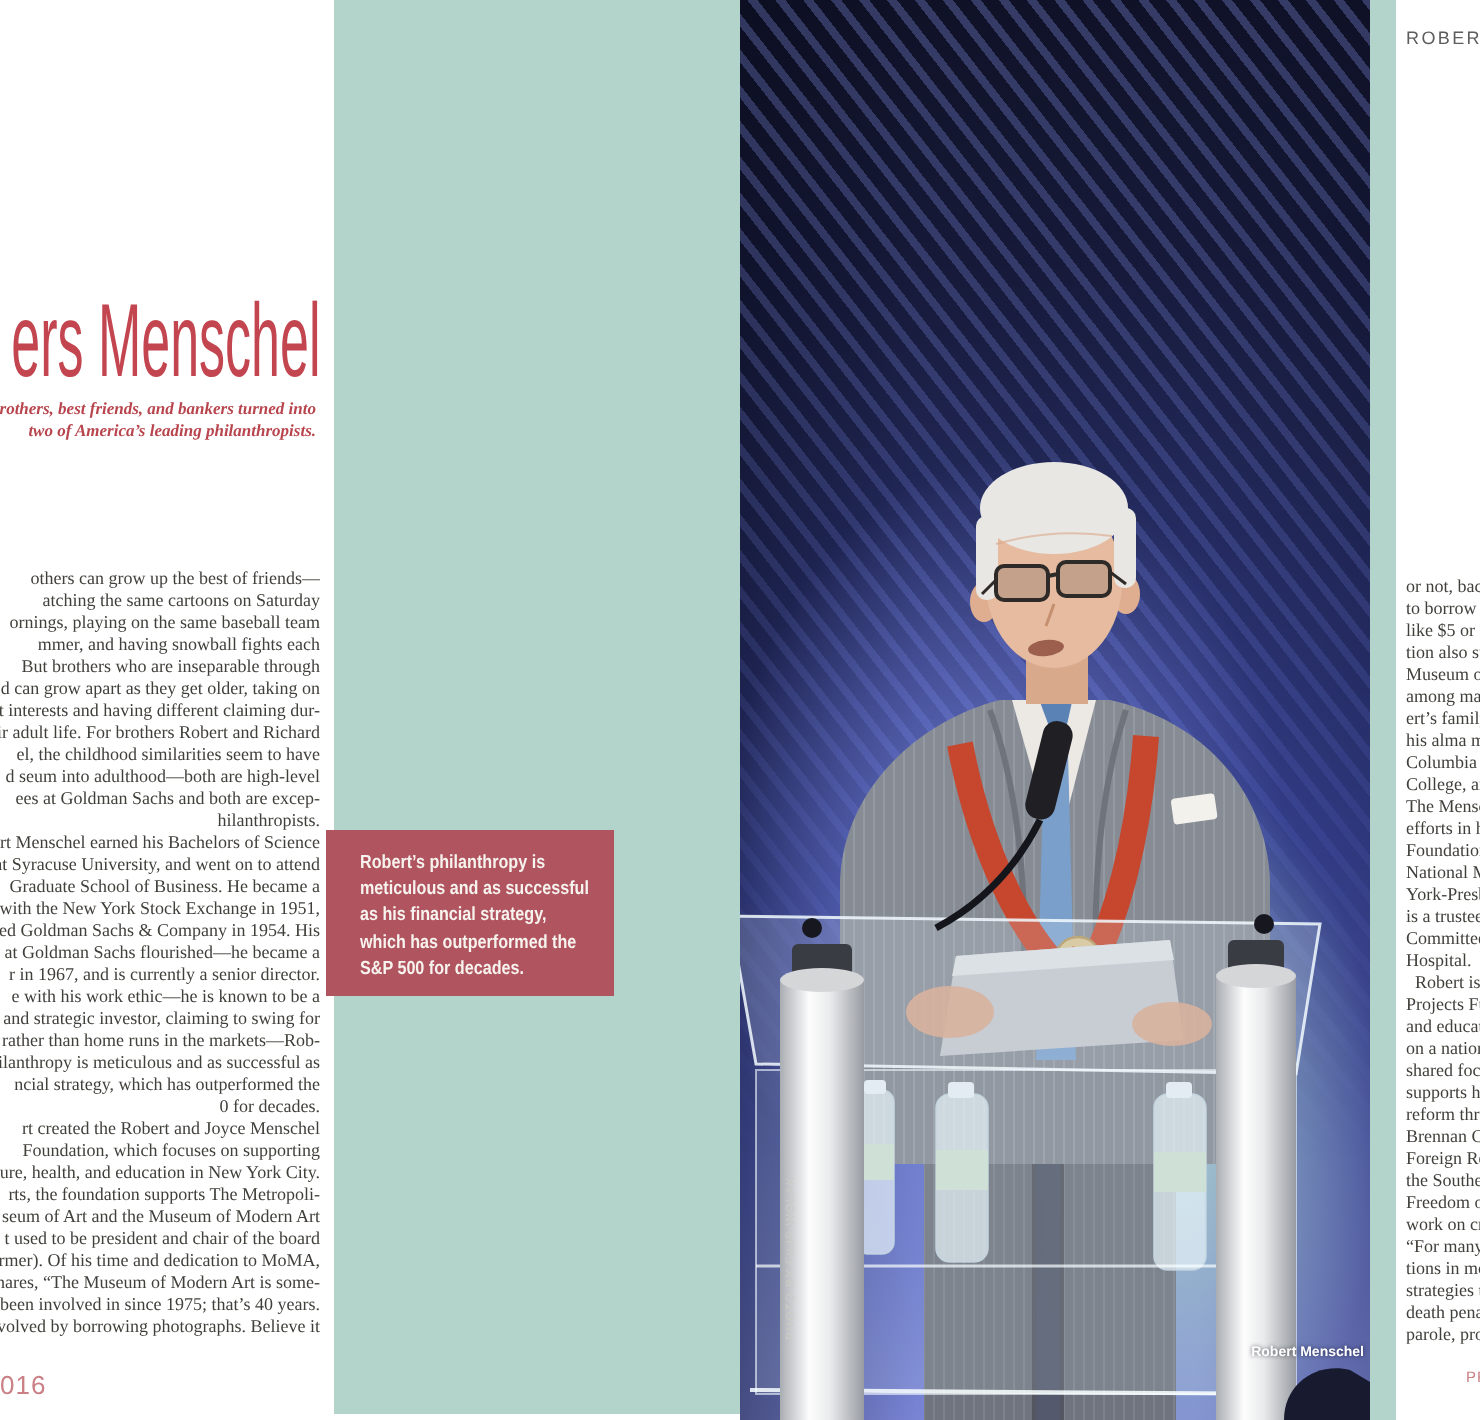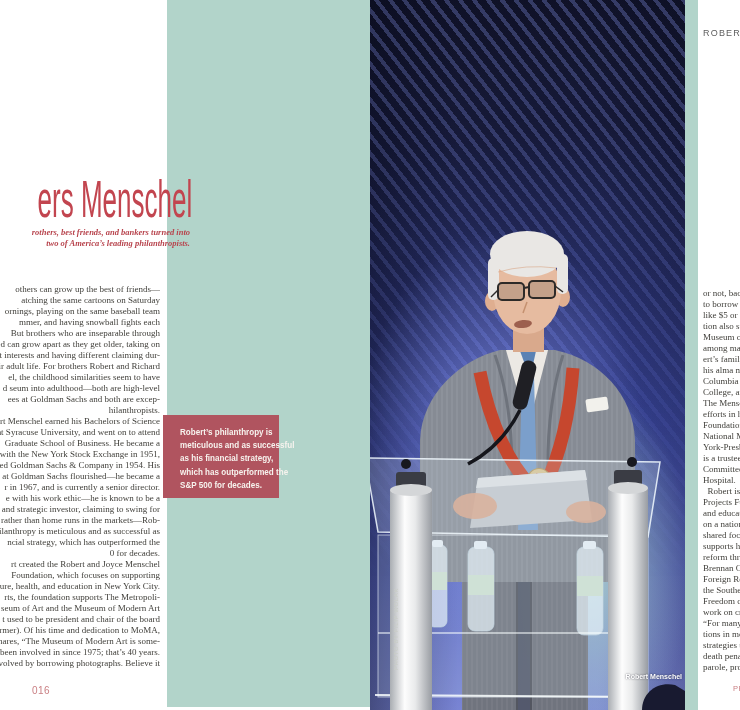--- a/index.html
+++ b/index.html
@@ -22,21 +22,21 @@
     background:repeating-linear-gradient(52deg, rgba(132,147,232,0.30) 0 4px, rgba(8,10,28,0.32) 4px 11px);
     -webkit-mask-image:linear-gradient(180deg,rgba(0,0,0,1) 0%,rgba(0,0,0,0.8) 18%,rgba(0,0,0,0.4) 42%,rgba(0,0,0,0.14) 62%,rgba(0,0,0,0) 82%);
     mask-image:linear-gradient(180deg,rgba(0,0,0,1) 0%,rgba(0,0,0,0.8) 18%,rgba(0,0,0,0.4) 42%,rgba(0,0,0,0.14) 62%,rgba(0,0,0,0) 82%);}
   .photo svg{position:absolute;inset:0;}
   .photo-caption{position:absolute;right:3px;bottom:30px;font-family:"Liberation Sans",sans-serif;
     font-size:7px;font-weight:bold;color:#ffffff;text-shadow:0 0 2px rgba(0,0,20,0.6);white-space:nowrap;}
   .photo-credit{position:absolute;left:23px;bottom:40px;font-family:"Liberation Sans",sans-serif;
     font-size:6px;letter-spacing:0.6px;color:#c9cdc6;writing-mode:vertical-rl;transform:rotate(180deg);white-space:nowrap;}
 
   
-  .title-block{position:absolute;left:0;top:176px;width:160px;margin-left:32px;}
+  .title-block{position:absolute;left:0;top:148px;width:160px;}
   .title-clip{position:relative;height:44px;overflow:hidden;}
   .title-clip span{position:absolute;right:0;bottom:-2px;white-space:nowrap;
     font-family:"Liberation Sans",sans-serif;font-size:52px;line-height:46px;color:#c2454f;
     display:inline-block;transform:scaleX(0.5);transform-origin:bottom right;}
   .subtitle{margin-top:6px;}
   .subtitle .tline{position:relative;height:11px;overflow:hidden;}
   .subtitle .tline span{position:absolute;right:2px;bottom:0;white-space:nowrap;
     font-style:italic;font-weight:bold;font-size:8.5px;color:#b8454e;}
   .byline{margin-top:12px;text-align:right;padding-right:2px;}
   .byline span{display:inline-block;transform:scaleX(0.72);transform-origin:center right;
@@ -46,30 +46,30 @@
   .left-col{position:absolute;left:0;top:283px;width:160px;}
   .left-col .tline{position:relative;height:11px;overflow:hidden;}
   .left-col .tline span{position:absolute;right:0;bottom:0;white-space:nowrap;
     font-size:9px;color:#403f3a;margin-top:45px;}
   .right-col{position:absolute;left:703px;top:287px;width:37px;}
   .right-col .tline{position:relative;height:11px;overflow:hidden;}
   .right-col .tline span{position:absolute;left:0;bottom:0;white-space:nowrap;
     font-size:9px;color:#403f3a;}
 
   
-  .quote-box{position:absolute;left:163px;top:415px;width:116px;height:83px;background:#b0545f;}
+  .quote-box{position:absolute;left:163px;top:415px;width:144px;height:83px;background:#b0545f;}
   .quote-inner{position:absolute;left:17px;top:10px;width:141px;
     transform:scaleX(0.85);transform-origin:left top;
     font-family:"Liberation Sans",sans-serif;font-weight:bold;font-size:9.5px;line-height:13.2px;color:#f7f3ee;}
 
   
-  .header-right{position:absolute;left:703px;top:28px;width:37px;overflow:hidden;white-space:nowrap;
+  .header-right{position:absolute;left:703px;top:14px;width:37px;overflow:hidden;white-space:nowrap;
     font-family:"Liberation Sans",sans-serif;font-size:9px;letter-spacing:1.2px;color:#5d5d5d;}
   .footer-left{position:absolute;left:0;top:685px;font-family:"Liberation Sans",sans-serif;
-    font-size:10px;letter-spacing:0.5px;color:#ca8084;padding-left:32px;}
+    font-size:13px;letter-spacing:0.5px;color:#ca8084;}
   .footer-right{position:absolute;left:733px;top:684px;white-space:nowrap;
     font-family:"Liberation Sans",sans-serif;font-size:7.5px;letter-spacing:0.5px;color:#ca8084;}
 </style>
 </head>
 <body>
 
 <div class="page">
 
   <div class="teal-panel"></div>
   <div class="teal-strip"></div>

